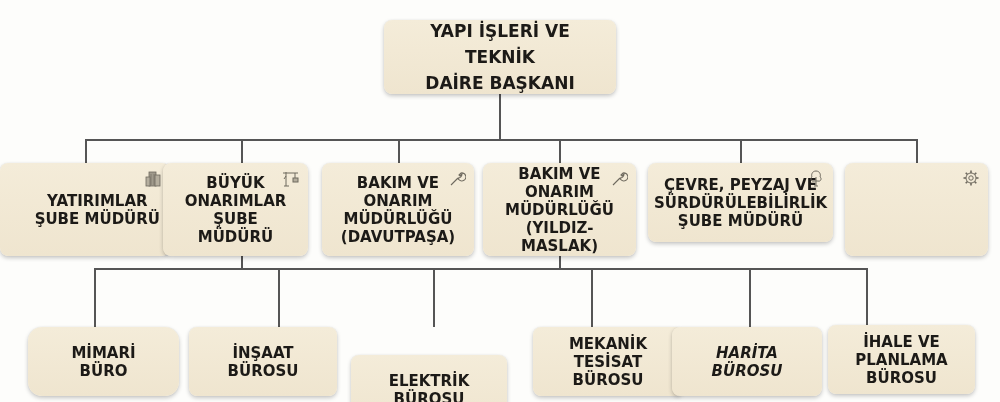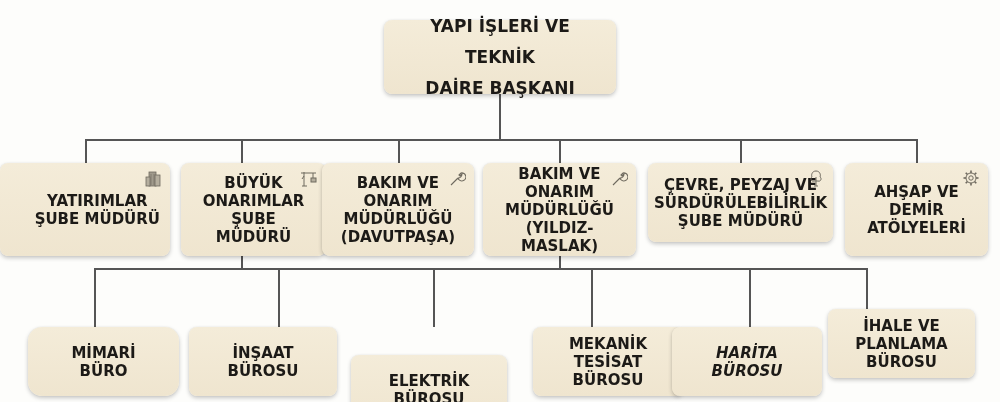--- a/index.html
+++ b/index.html
@@ -12,21 +12,21 @@
   .box {
     position:absolute; box-sizing:border-box;
     background:linear-gradient(180deg,#f4ecd9 0%,#efe5cf 100%);
     border-radius:8px;
     box-shadow:0 2px 4px rgba(0,0,0,0.22), 0 0 1px rgba(0,0,0,0.15);
     display:flex; align-items:center; justify-content:center;
     text-align:center;
     color:#1c1a17; font-weight:bold; font-size:15px; line-height:18px;
     padding:6px 10px;
   }
-  .box.top { font-size:17px; line-height:31px; }
+  .box.top { font-size:17px; line-height:26px; }
   .box .lbl { white-space:pre-line; }
   .icon { position:absolute; top:6px; right:8px; width:18px; height:18px; }
   .icon svg { width:18px; height:18px; display:block; }
 </style>
 </head>
 <body>
 
 <div class="line" style="left:499px;top:94px;width:1.5px;height:45px;"></div>
 <div class="line" style="left:85px;top:139px;width:832px;height:1.5px;"></div>
 <div class="line" style="left:85px;top:139px;width:1.5px;height:24px;"></div>
@@ -58,21 +58,21 @@
         <rect x="2" y="8" width="4" height="9" fill="#b5ae9e" stroke="#6f6a5f" stroke-width="0.8"></rect>
         <rect x="11" y="6" width="5" height="11" fill="#b5ae9e" stroke="#6f6a5f" stroke-width="0.8"></rect>
         <line x1="7" y1="5" x2="7" y2="16" stroke="#6f6a5f" stroke-width="0.6"></line>
         <line x1="10" y1="5" x2="10" y2="16" stroke="#6f6a5f" stroke-width="0.6"></line>
       </svg>
   </span>
   <span class="lbl">YATIRIMLAR
 ŞUBE MÜDÜRÜ</span>
 </div>
 
-<div class="box" style="left:181px;top:163px;width:145px;height:93px;">
+<div class="box" style="left:163px;top:163px;width:145px;height:93px;">
   <span class="icon">
     <svg viewBox="0 0 18 18" fill="none" stroke="#6f6a5f" stroke-width="1">
         <line x1="4" y1="3" x2="4" y2="17"></line>
         <line x1="1" y1="4" x2="16" y2="4"></line>
         <line x1="2" y1="17" x2="7" y2="17"></line>
         <line x1="4" y1="7" x2="2" y2="10"></line>
         <line x1="13" y1="4" x2="13" y2="9"></line>
         <rect x="11" y="9" width="5" height="4" fill="#b5ae9e"></rect>
       </svg>
   </span>
@@ -128,23 +128,20 @@
           <line x1="9" y1="14" x2="9" y2="16.5"></line>
           <line x1="1.5" y1="9" x2="4" y2="9"></line>
           <line x1="14" y1="9" x2="16.5" y2="9"></line>
           <line x1="3.7" y1="3.7" x2="5.4" y2="5.4"></line>
           <line x1="12.6" y1="12.6" x2="14.3" y2="14.3"></line>
           <line x1="3.7" y1="14.3" x2="5.4" y2="12.6"></line>
           <line x1="12.6" y1="5.4" x2="14.3" y2="3.7"></line>
         </g>
       </svg>
   </span>
-  <span class="lbl">AHŞAP VE
-DEMİR
-ATÖLYELERİ</span>
 </div>
 
 <div class="box" style="left:28px;top:327px;width:151px;height:69px;border-radius:14px;">
   <span class="lbl">MİMARİ
 BÜRO</span>
 </div>
 <div class="box" style="left:189px;top:327px;width:148px;height:69px;">
   <span class="lbl">İNŞAAT
 BÜROSU</span>
 </div>
@@ -154,17 +151,17 @@
 </div>
 <div class="box" style="left:485px;top:327px;width:150px;height:69px;margin-left:48px;">
   <span class="lbl">MEKANİK
 TESİSAT
 BÜROSU</span>
 </div>
 <div class="box" style="left:672px;top:327px;width:150px;height:69px;font-style:italic;">
   <span class="lbl">HARİTA
 BÜROSU</span>
 </div>
-<div class="box" style="left:828px;top:309px;width:147px;height:69px;">
+<div class="box" style="left:828px;top:325px;width:147px;height:69px;">
   <span class="lbl">İHALE VE
 PLANLAMA
 BÜROSU</span>
 </div>
 
 </body></html>

